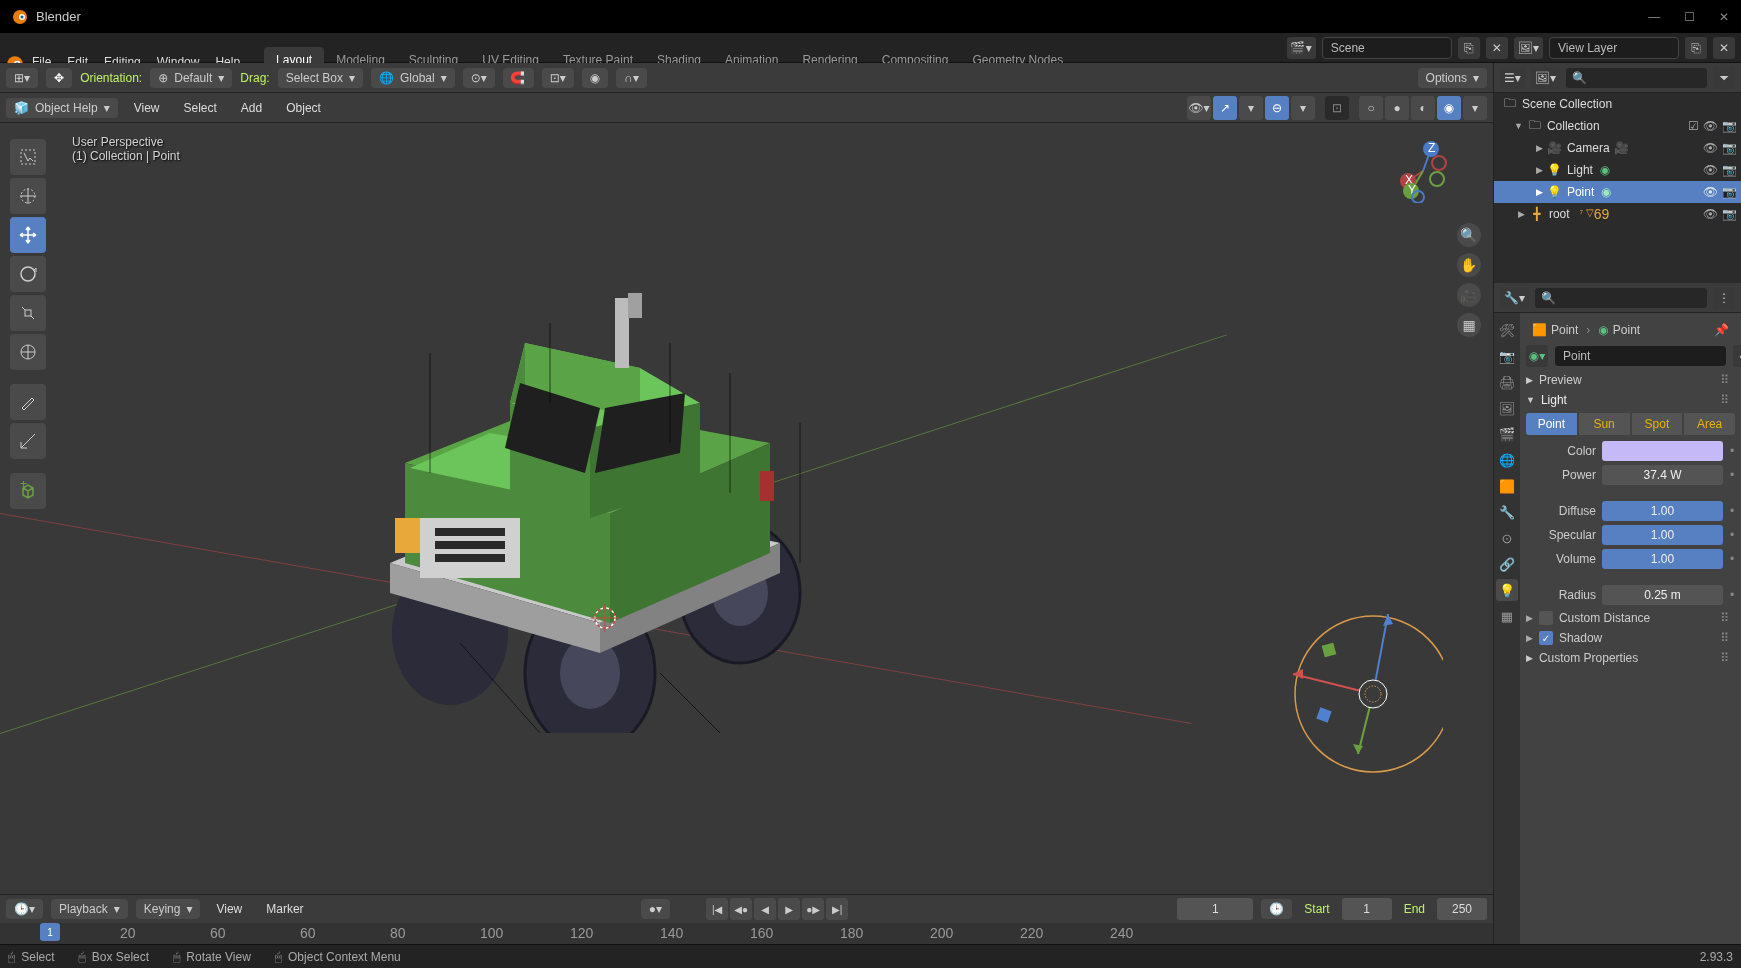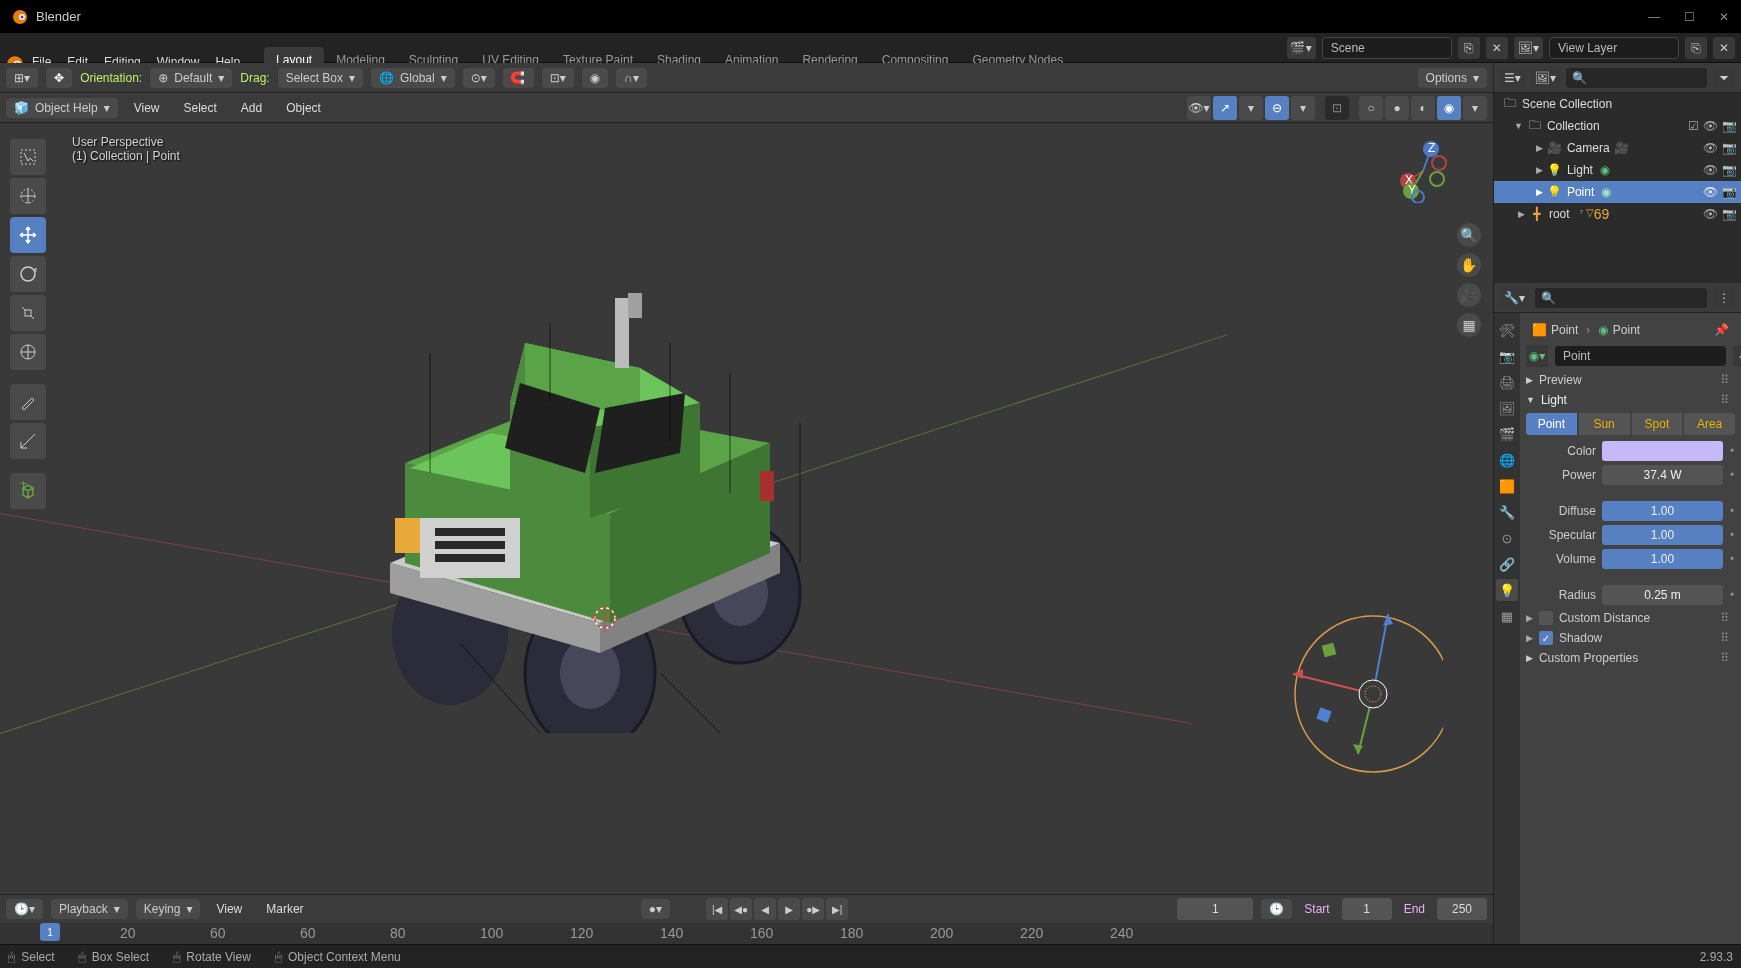--- a/index.html
+++ b/index.html
@@ -77,21 +77,21 @@
 
 .light-gizmo { position: absolute; right: 50px; bottom: 110px; width: 180px; height: 180px; z-index: 4; }
 
 
 .timeline { height: 50px; background: #3b3b3b; border-top: 1px solid #222; display: flex; flex-direction: column; }
 .timeline-top { height: 28px; display: flex; align-items: center; padding: 0 6px; gap: 8px; }
 .timeline-top .spacer { flex: 1; }
 .play-controls { display: flex; gap: 2px; }
 .play-btn { width: 22px; height: 22px; background: #4a4a4a; border-radius: 3px; display: flex; align-items: center; justify-content: center; color: #ccc; cursor: pointer; font-size: 10px; }
 .frame-input { background: #545454; border: none; color: #ddd; text-align: center; width: 76px; height: 22px; border-radius: 3px; }
-.frame-label { color: #f0abfc; padding: 0 4px; }
+.frame-label { color: #bef264; padding: 0 4px; }
 .timeline-ruler { flex: 1; position: relative; background: #333; overflow: hidden; color: #999; }
 .ruler-tick { position: absolute; top: 2px; font-size: 14px; }
 .ruler-cursor { position: absolute; top: 0; left: 40px; width: 20px; height: 18px; background: #5680c2; border-radius: 3px; color: #fff; font-size: 10px; display: flex; align-items: center; justify-content: center; }
 
 
 .statusbar { height: 24px; background: #232323; border-top: 1px solid #111; display: flex; align-items: center; padding: 0 8px; gap: 24px; color: #aaa; }
 .statusbar .spacer { flex: 1; }
 .status-item { display: flex; align-items: center; gap: 6px; }
 
 

